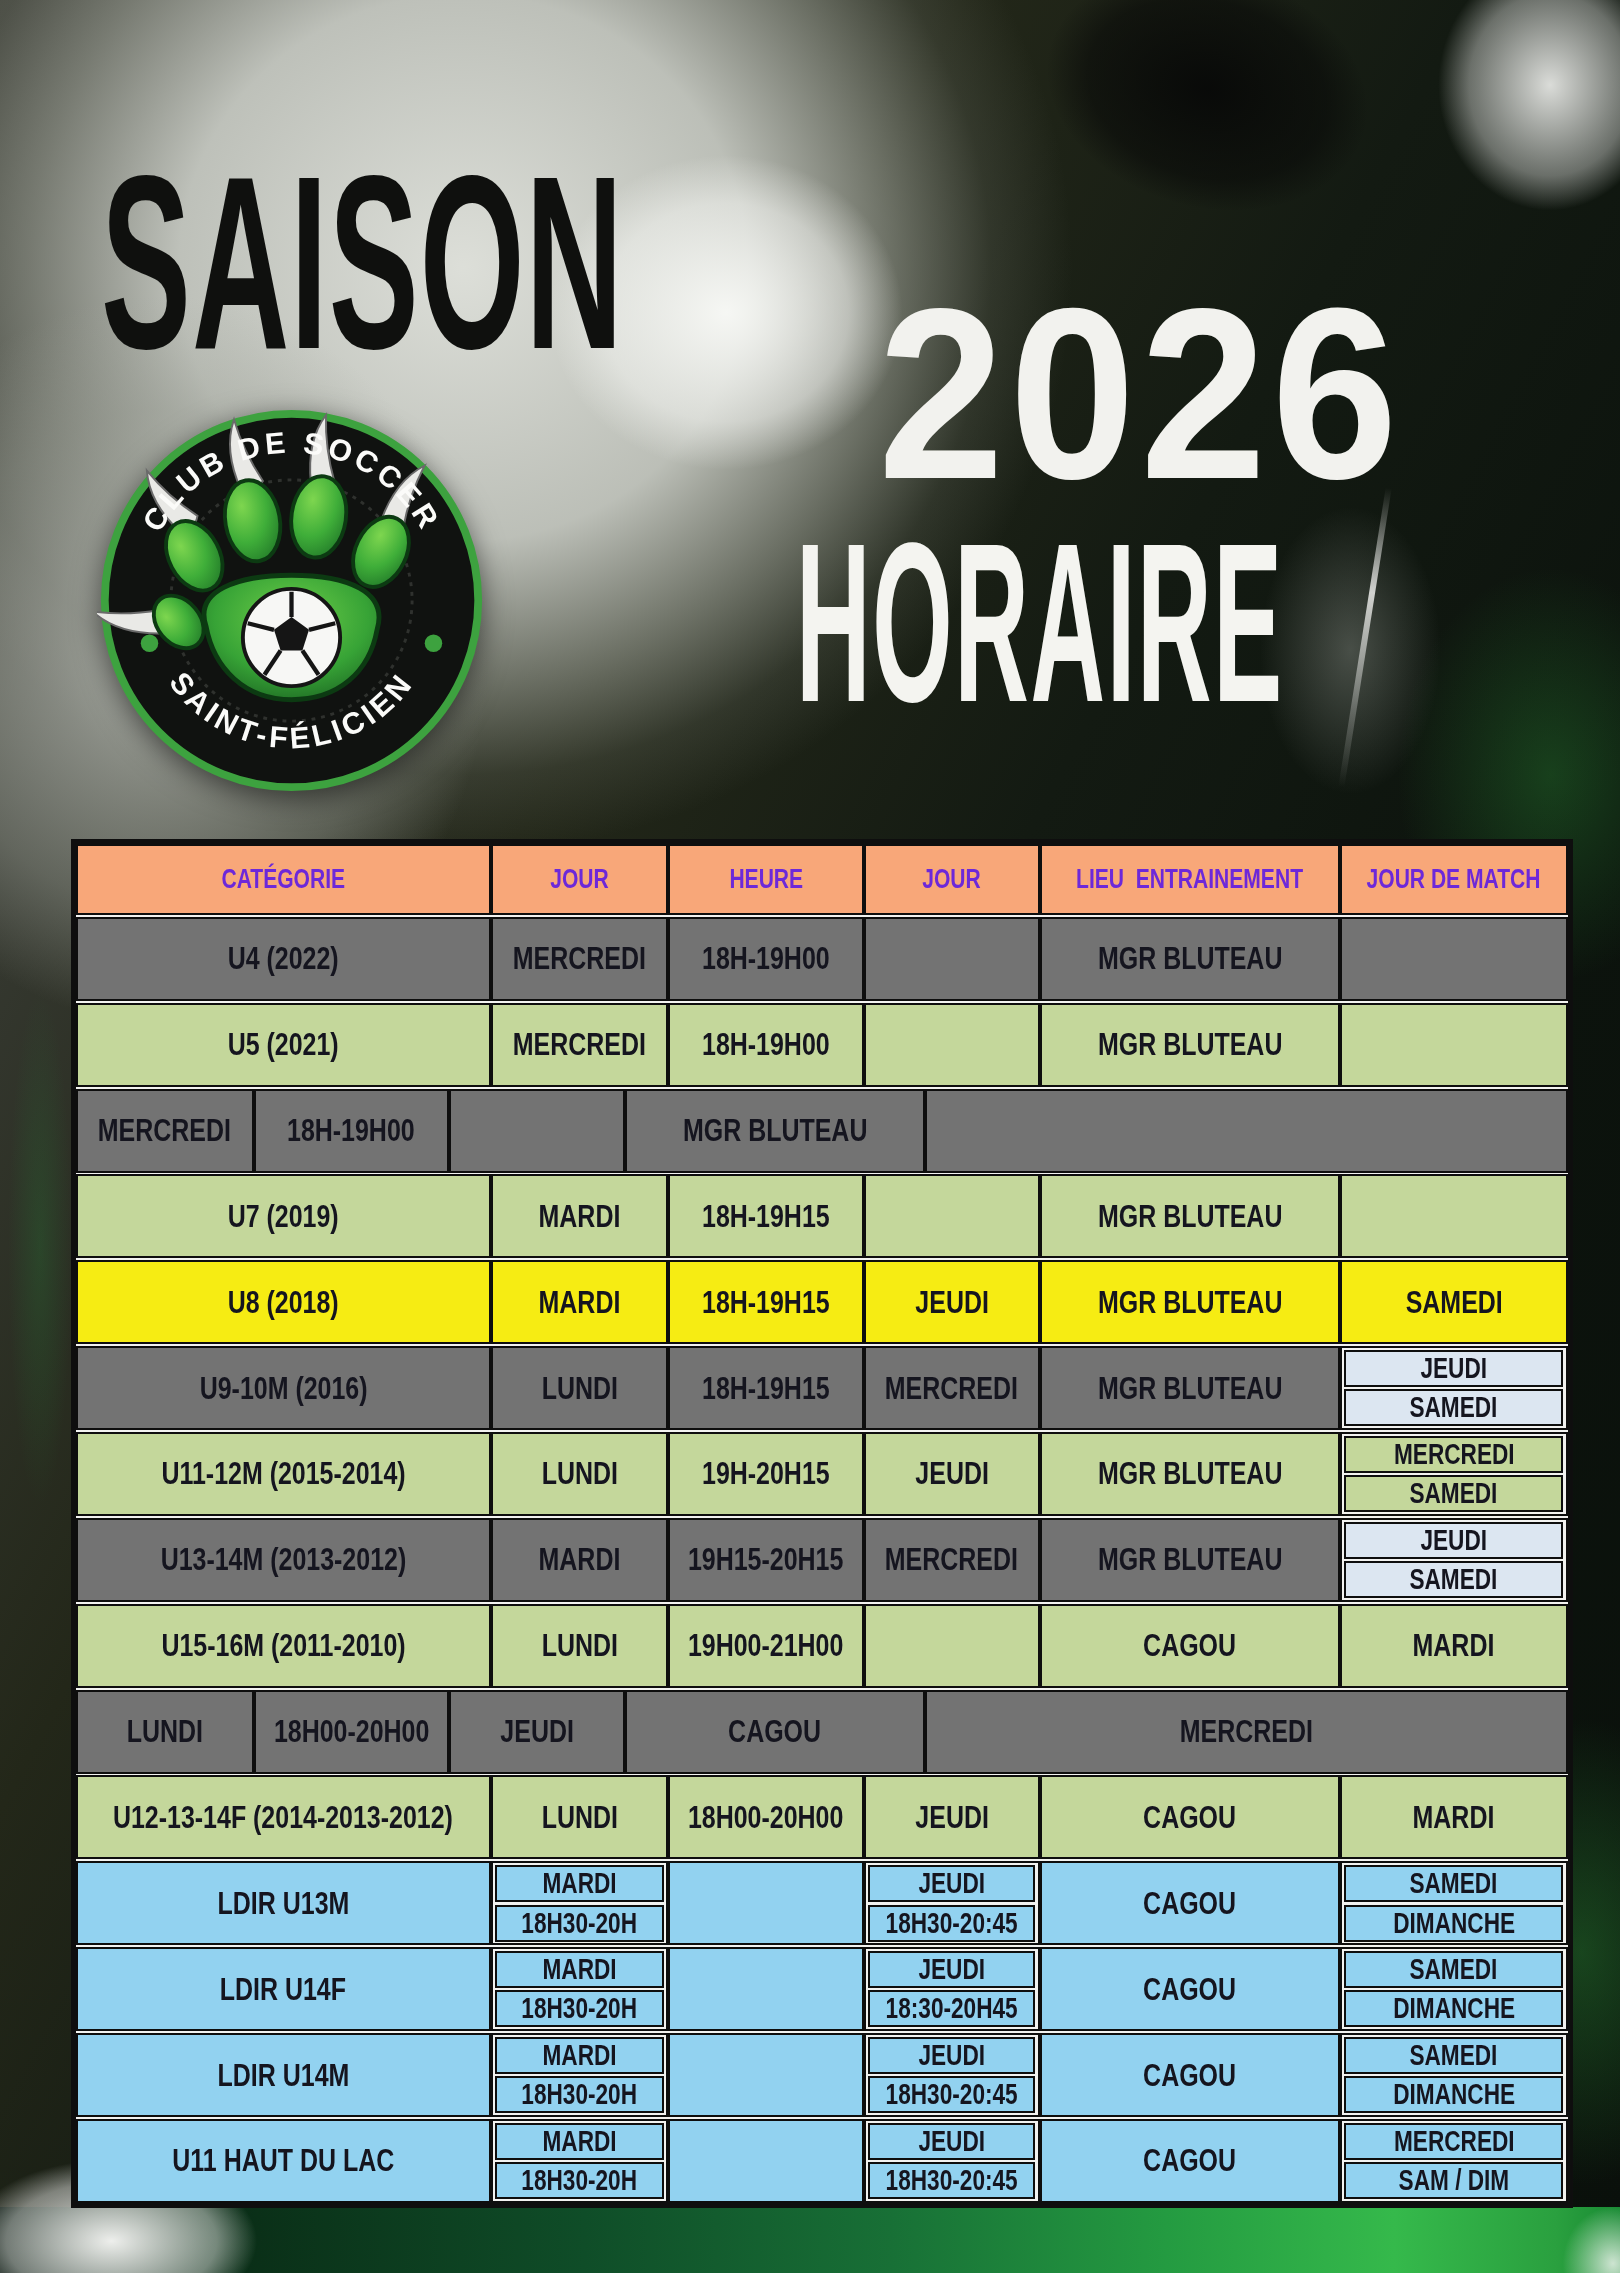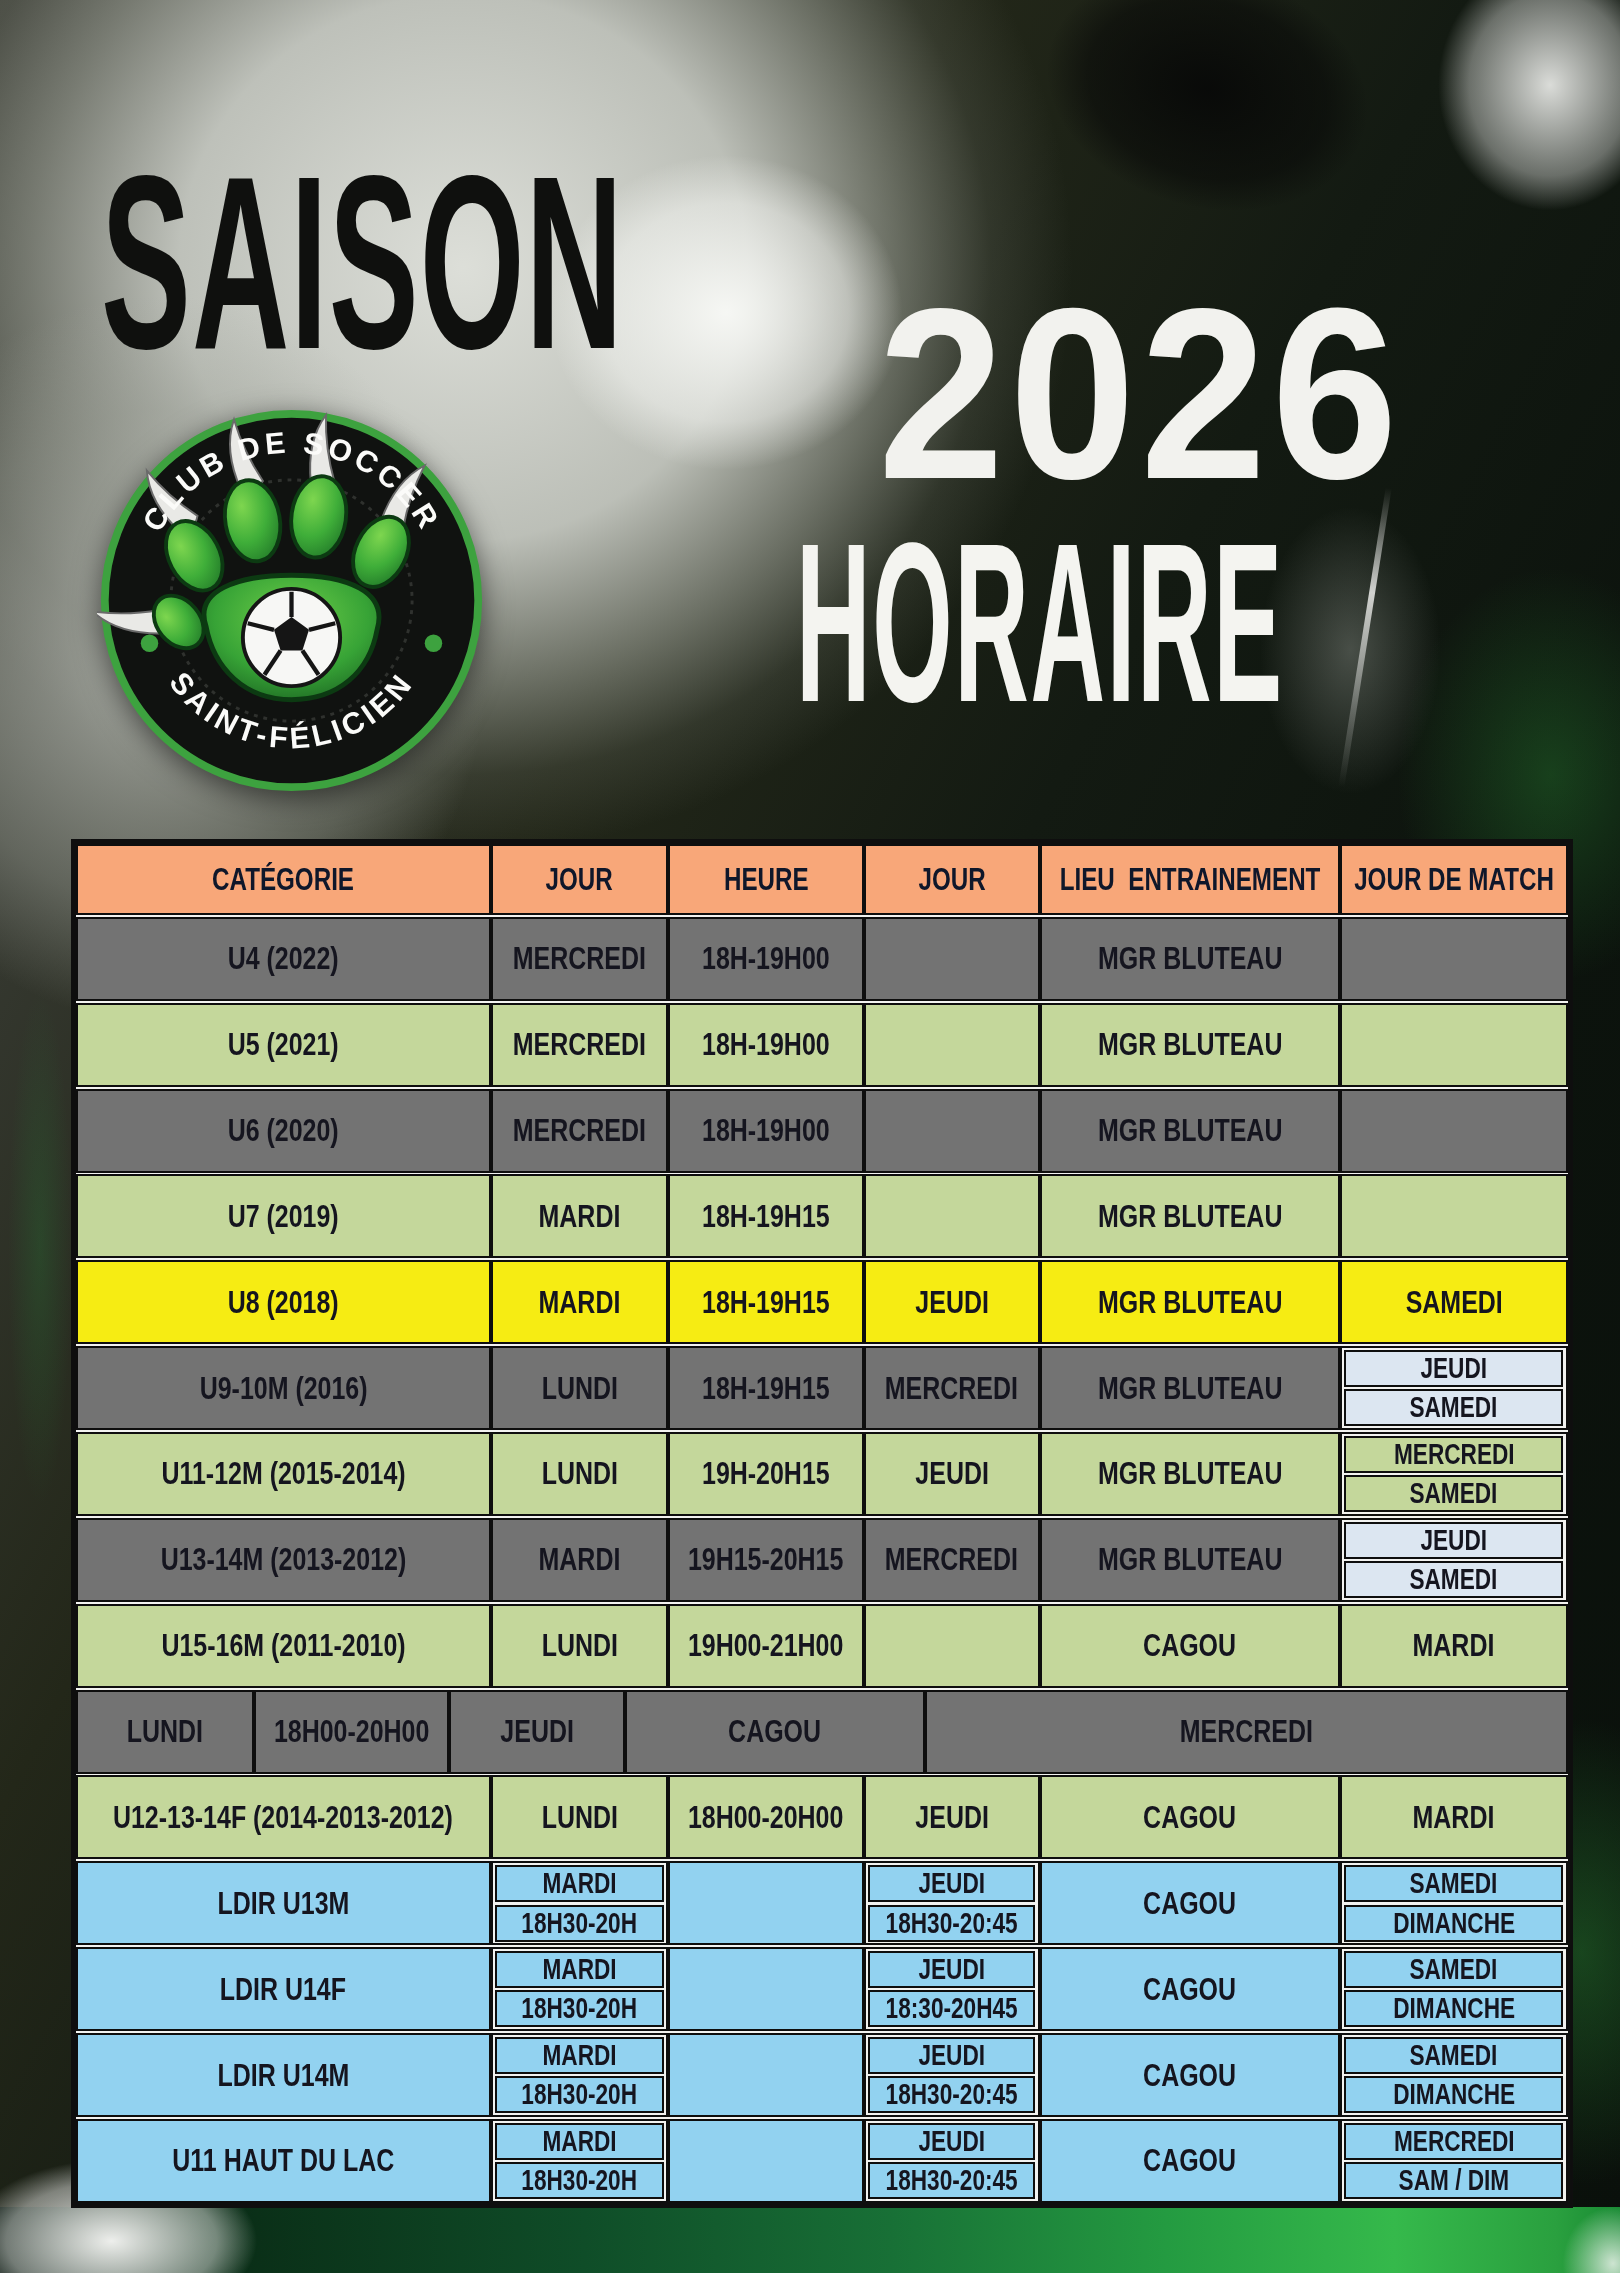--- a/index.html
+++ b/index.html
@@ -53,21 +53,21 @@
   #logo{left:97px;top:406px;width:389px;height:389px;filter:drop-shadow(0 7.1px 14.3px rgba(0,0,0,.55));}
 
   
   .sched{left:71px;top:839px;width:1502px;height:1369px;box-sizing:border-box;
     background:#f2f2f0;border:5.3px solid #0e0e0e;display:flex;flex-direction:column;gap:1.8px;}
   .row{display:flex;flex:1;min-height:0;}
   .row.head{flex:0 0 71px;}
   .cell{box-sizing:border-box;border:2.7px solid #0e0e0e;display:flex;align-items:center;justify-content:center;
     overflow:hidden;color:#15151f;font-size:32px;font-weight:bold;}
   .c1{flex:0 0 27.8%;} .c2{flex:0 0 11.9%;} .c3{flex:0 0 13.1%;} .c4{flex:0 0 11.8%;} .c5{flex:0 0 20.1%;} .c6{flex:1;}
-  .head .cell{background:#F8A779;color:#0f172a;font-size:31px;}
+  .head .cell{background:#F8A779;color:#6d28d9;font-size:27px;}
   .r-blue  .cell{background:#737373;}
   .r-green .cell{background:#C4D79B;}
   .r-yellow .cell{background:#F6EC13;}
   .r-cyan  .cell{background:#92D2F0;}
   .cell.split{background:#f2f2f0;flex-direction:column;padding:3.6px 2.7px;gap:2.7px;}
   .sub{width:100%;box-sizing:border-box;flex:1;border:2.7px solid #0e0e0e;display:flex;
     align-items:center;justify-content:center;font-size:29px;font-weight:bold;color:#15151f;}
   .r-blue  .sub{background:#DCE6F1;}
   .r-green .sub{background:#C4D79B;}
   .r-cyan  .sub{background:#92D2F0;}
@@ -211,23 +211,20 @@
         </div>
       <div class="cell c5">
           <span class="cx">MGR BLUTEAU</span>
         </div>
       <div class="cell c6">
           <span class="cx"></span>
         </div>
     </div>
 
     <div class="row r-blue">
-      <div class="cell c1">
-          <span class="cx">U6 (2020)</span>
-        </div>
       <div class="cell c2">
           <span class="cx">MERCREDI</span>
         </div>
       <div class="cell c3">
           <span class="cx">18H-19H00</span>
         </div>
       <div class="cell c4">
           <span class="cx"></span>
         </div>
       <div class="cell c5">

